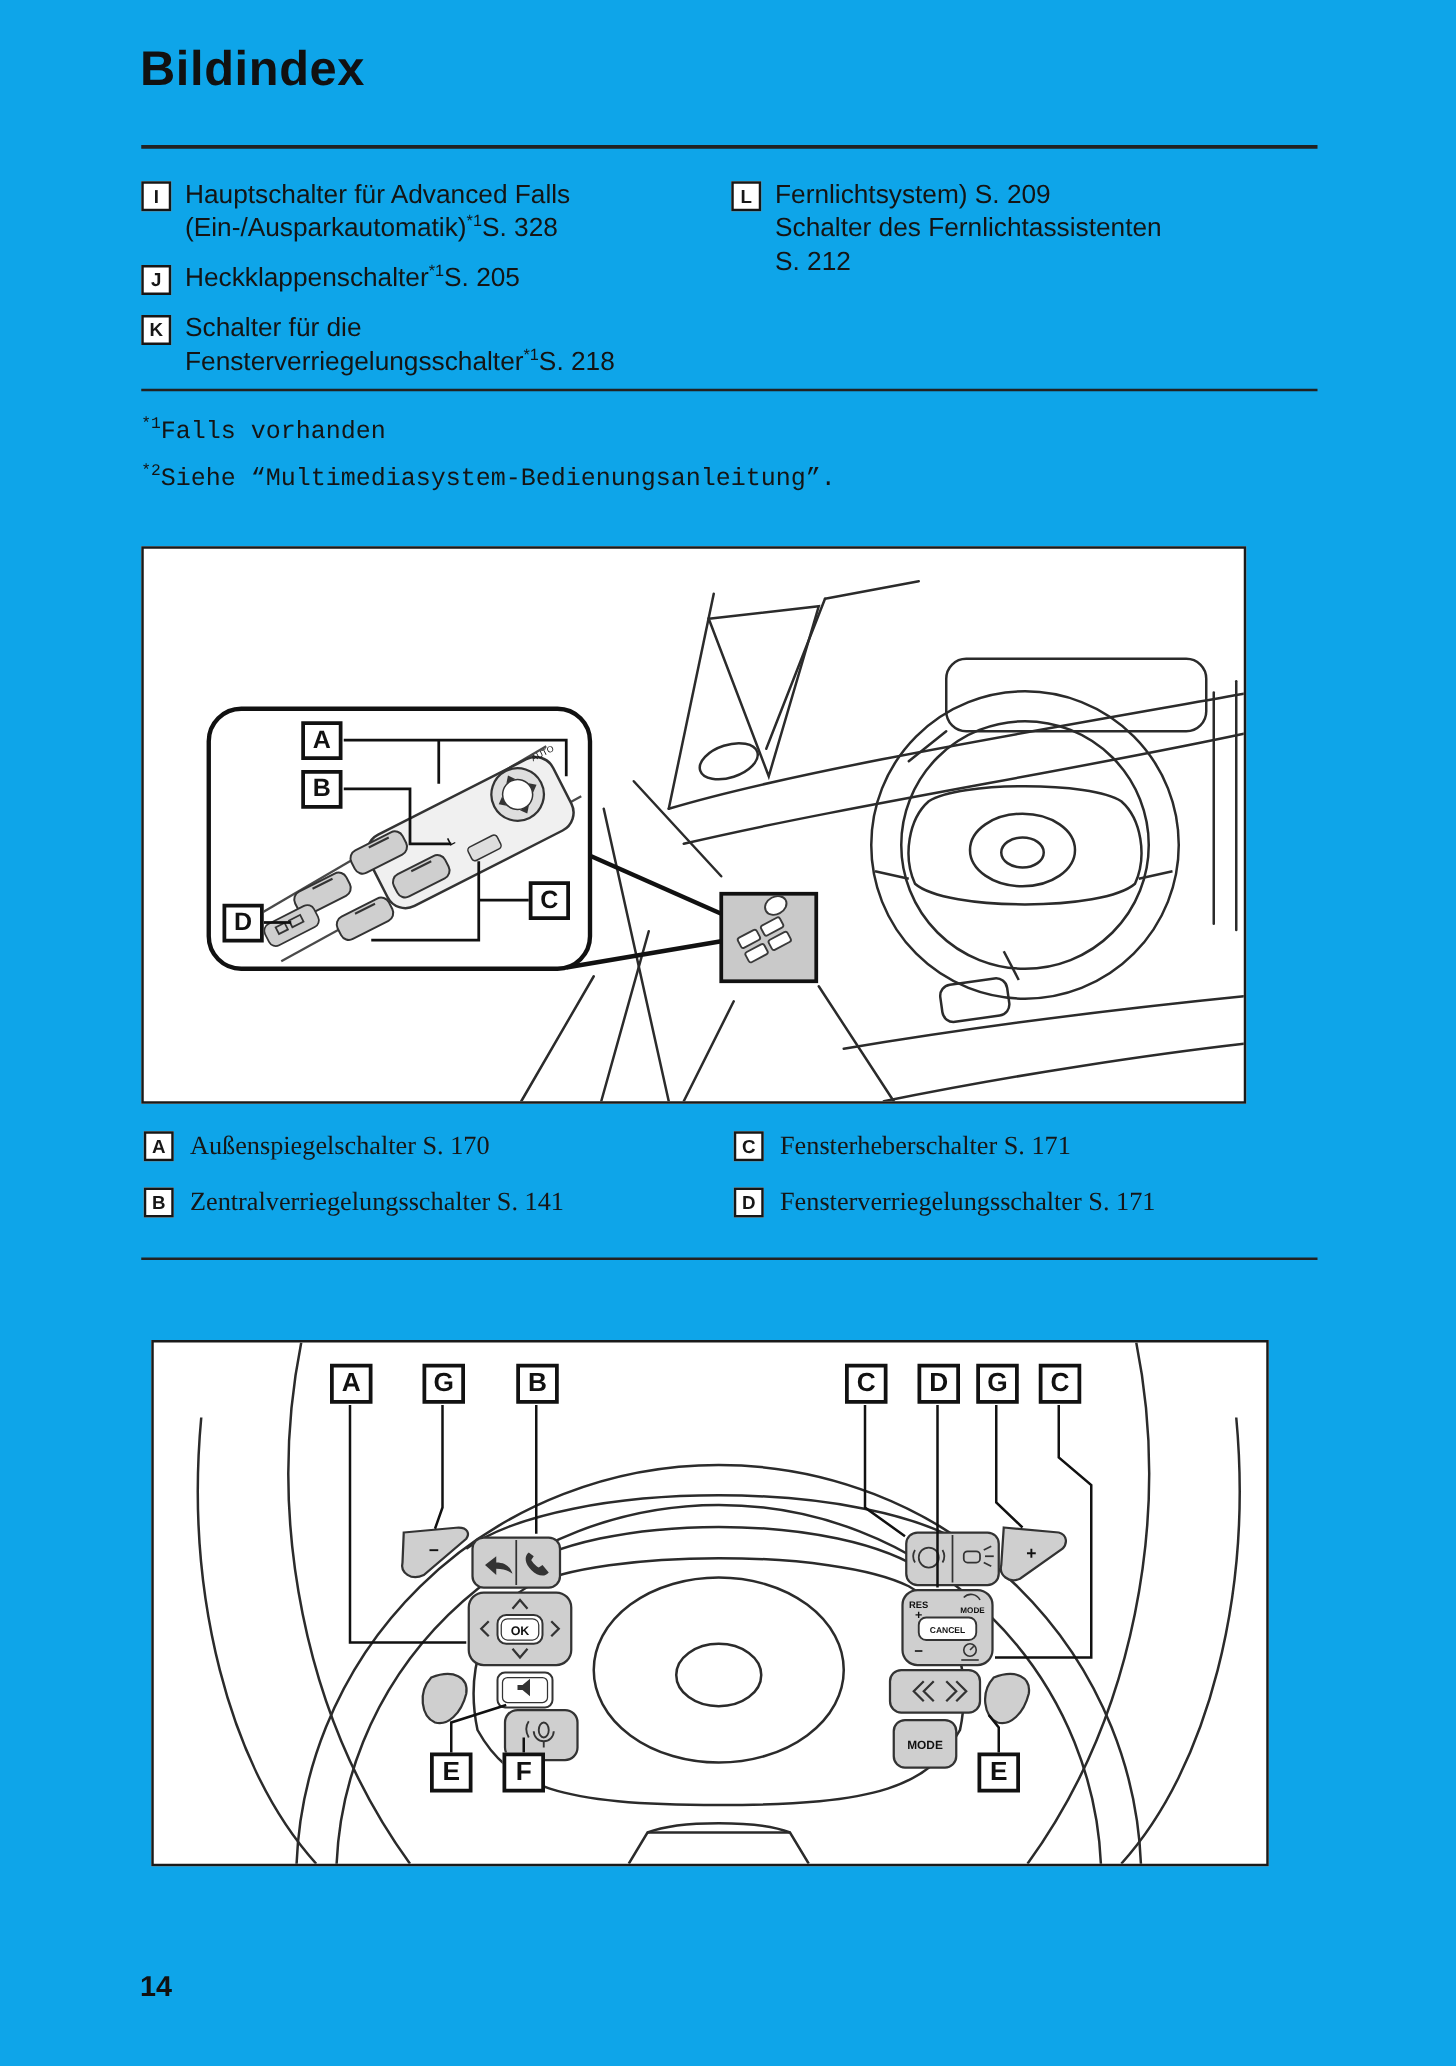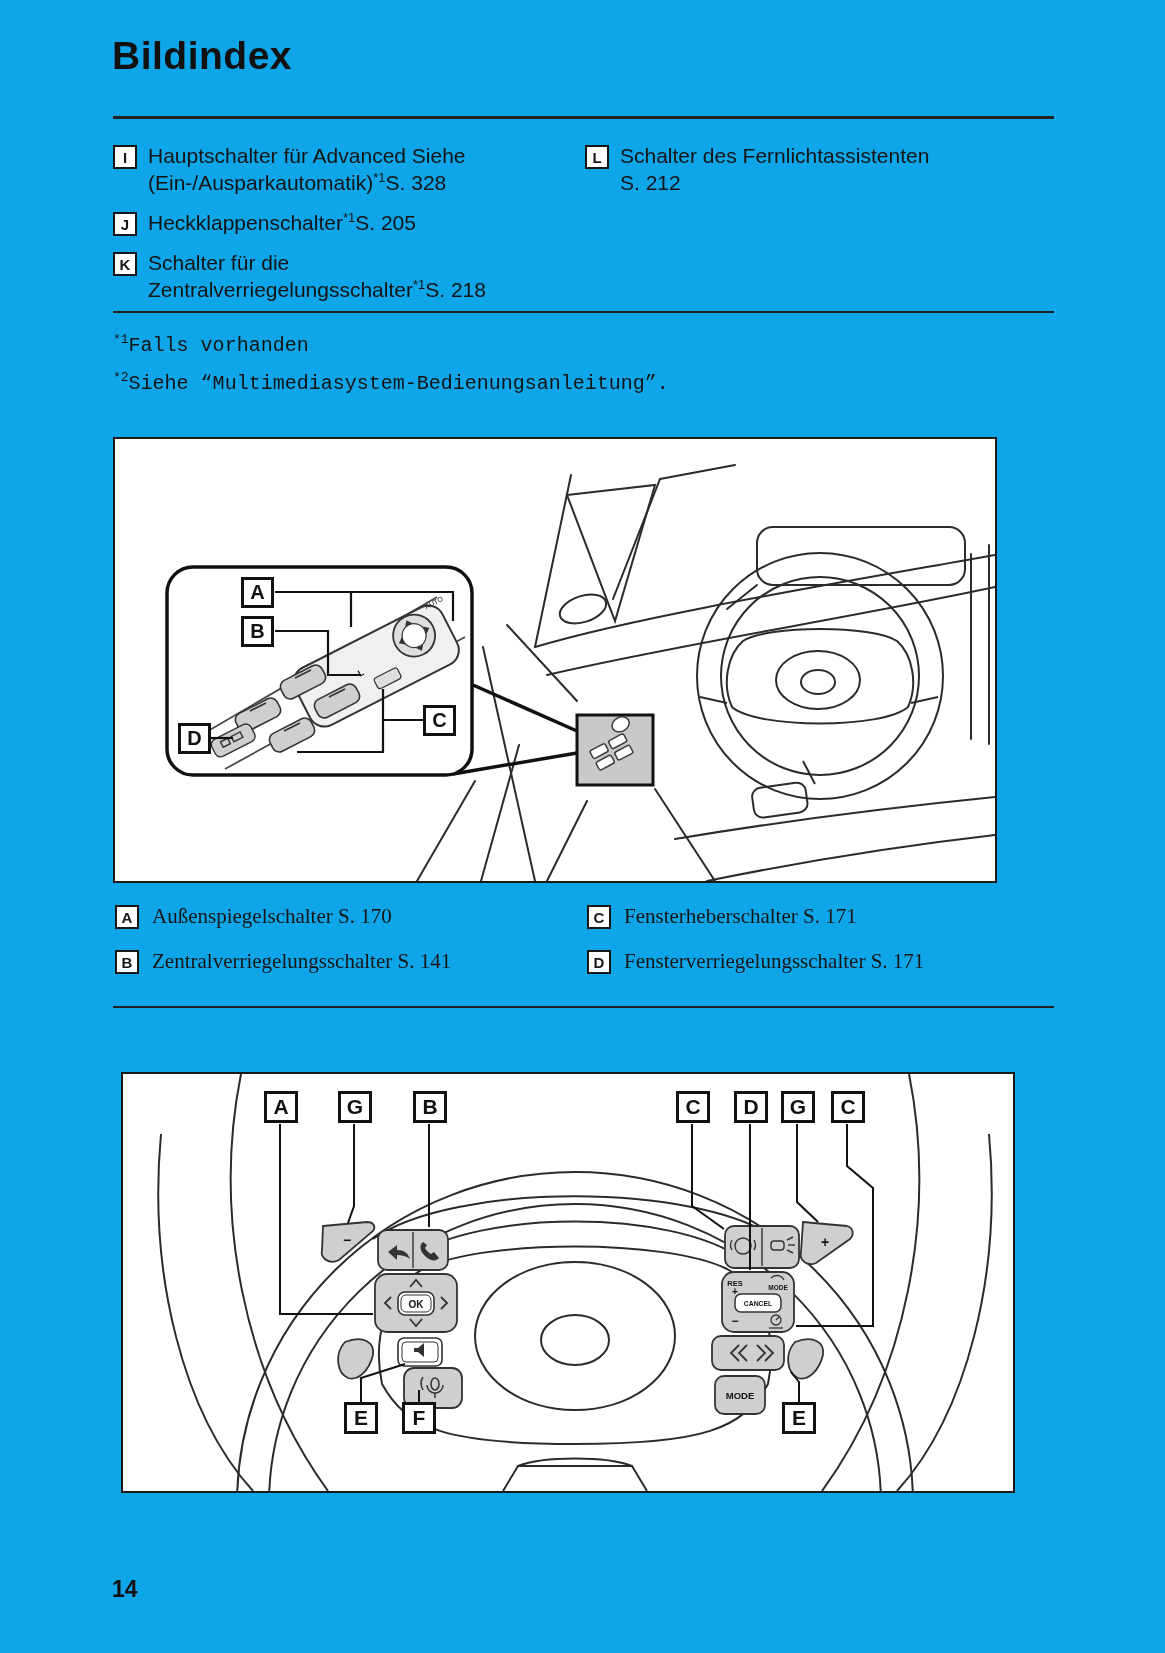--- a/index.html
+++ b/index.html
@@ -62,43 +62,44 @@
 
 <div class="page">
 
   <h1 class="page-title">Bildindex</h1>
   <div class="rule rule-1"></div>
 
   <div class="idx-col left">
     <div class="idx-item">
       <span class="marker">I</span>
       <div class="idx-text">
-        <div><span>Hauptschalter für Advanced Siehe</span></div>
+        <div><span>Hauptschalter für Advanced Falls</span></div>
         <div><span>(Ein-/Ausparkautomatik)</span><sup>*1</sup><span>S. 328</span></div>
       </div>
     </div>
     <div class="idx-item">
       <span class="marker">J</span>
       <div class="idx-text">
         <div><span>Heckklappenschalter</span><sup>*1</sup><span>S. 205</span></div>
       </div>
     </div>
     <div class="idx-item">
       <span class="marker">K</span>
       <div class="idx-text">
         <div><span>Schalter für die</span></div>
-        <div><span>Zentralverriegelungsschalter</span><sup>*1</sup><span>S. 218</span></div>
+        <div><span>Fensterverriegelungsschalter</span><sup>*1</sup><span>S. 218</span></div>
       </div>
     </div>
   </div>
 
   <div class="idx-col right">
     <div class="idx-item">
       <span class="marker">L</span>
       <div class="idx-text">
+        <div>Fernlichtsystem) S. 209</div>
         <div>Schalter des Fernlichtassistenten</div>
         <div>S. 212</div>
       </div>
     </div>
   </div>
 
   <div class="rule rule-2"></div>
 
   <div class="footnote fn-1"><sup>*1</sup><span>Falls vorhanden</span></div>
   <div class="footnote fn-2"><sup>*2</sup><span>Siehe “Multimediasystem-Bedienungsanleitung”.</span></div>

